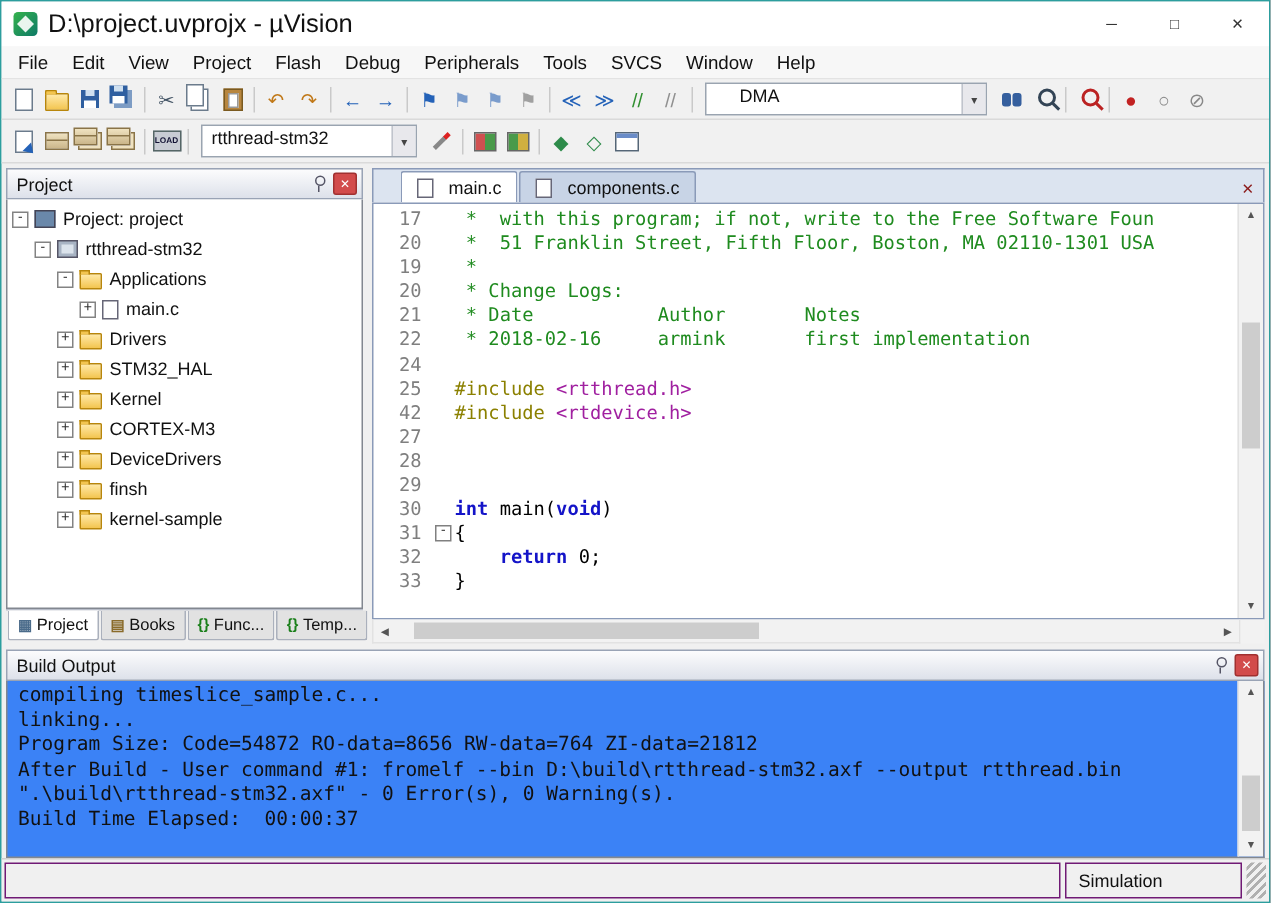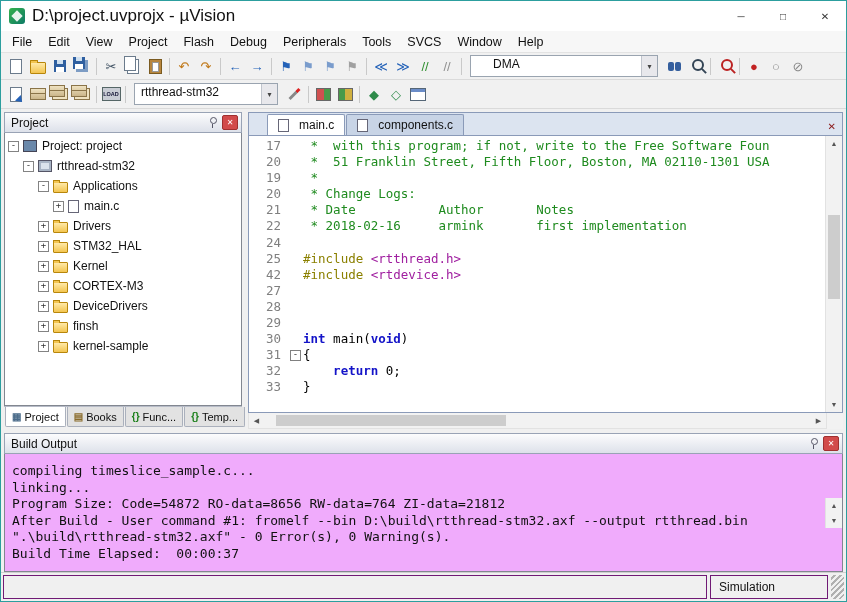--- a/index.html
+++ b/index.html
@@ -108,21 +108,21 @@
   .hscroll{flex:1;background:#f2f2f2;border:1px solid #e2e2e2;border-top:none;display:flex;align-items:center;}
   .harr{width:15px;display:flex;align-items:center;justify-content:center;font-size:7px;color:#555;flex:none;}
   .htrack{flex:1;position:relative;height:100%;}
   .hthumb{position:absolute;top:2px;bottom:2px;left:12px;width:230px;background:#cdcdcd;}
   .scorner{width:16px;background:#f2f2f2;flex:none;}
 
   .hsplit{height:4px;flex:none;}
 
   
   .buildpanel{height:139px;margin:0 3px;display:flex;flex-direction:column;flex:none;}
-  .bbody{flex:1;display:flex;border:1px solid #828790;border-top:none;background:#f0abfc;min-height:0;align-items:center;}
+  .bbody{flex:1;display:flex;border:1px solid #828790;border-top:none;background:#3b82f6;min-height:0;}
   .bout{flex:1;font:13px/16.5px "DejaVu Sans Mono",monospace;padding:2px 7px;white-space:pre;overflow:hidden;min-width:0;}
 
   
   .statusbar{height:24px;display:flex;align-items:stretch;background:#f0f0f0;border-top:1px solid #cfcfcf;padding:2px 2px;flex:none;}
   .scell{border:1px solid #701a75;margin-right:3px;}
   .scell.wide{flex:1;}
   .scell.sim{width:100px;display:flex;align-items:center;padding:0 8px;font-size:12px;flex:none;}
   .grip{width:13px;background:repeating-linear-gradient(135deg,#f0f0f0 0 2px,#b0b0b0 2px 4px);flex:none;}
 </style>
 </head>

